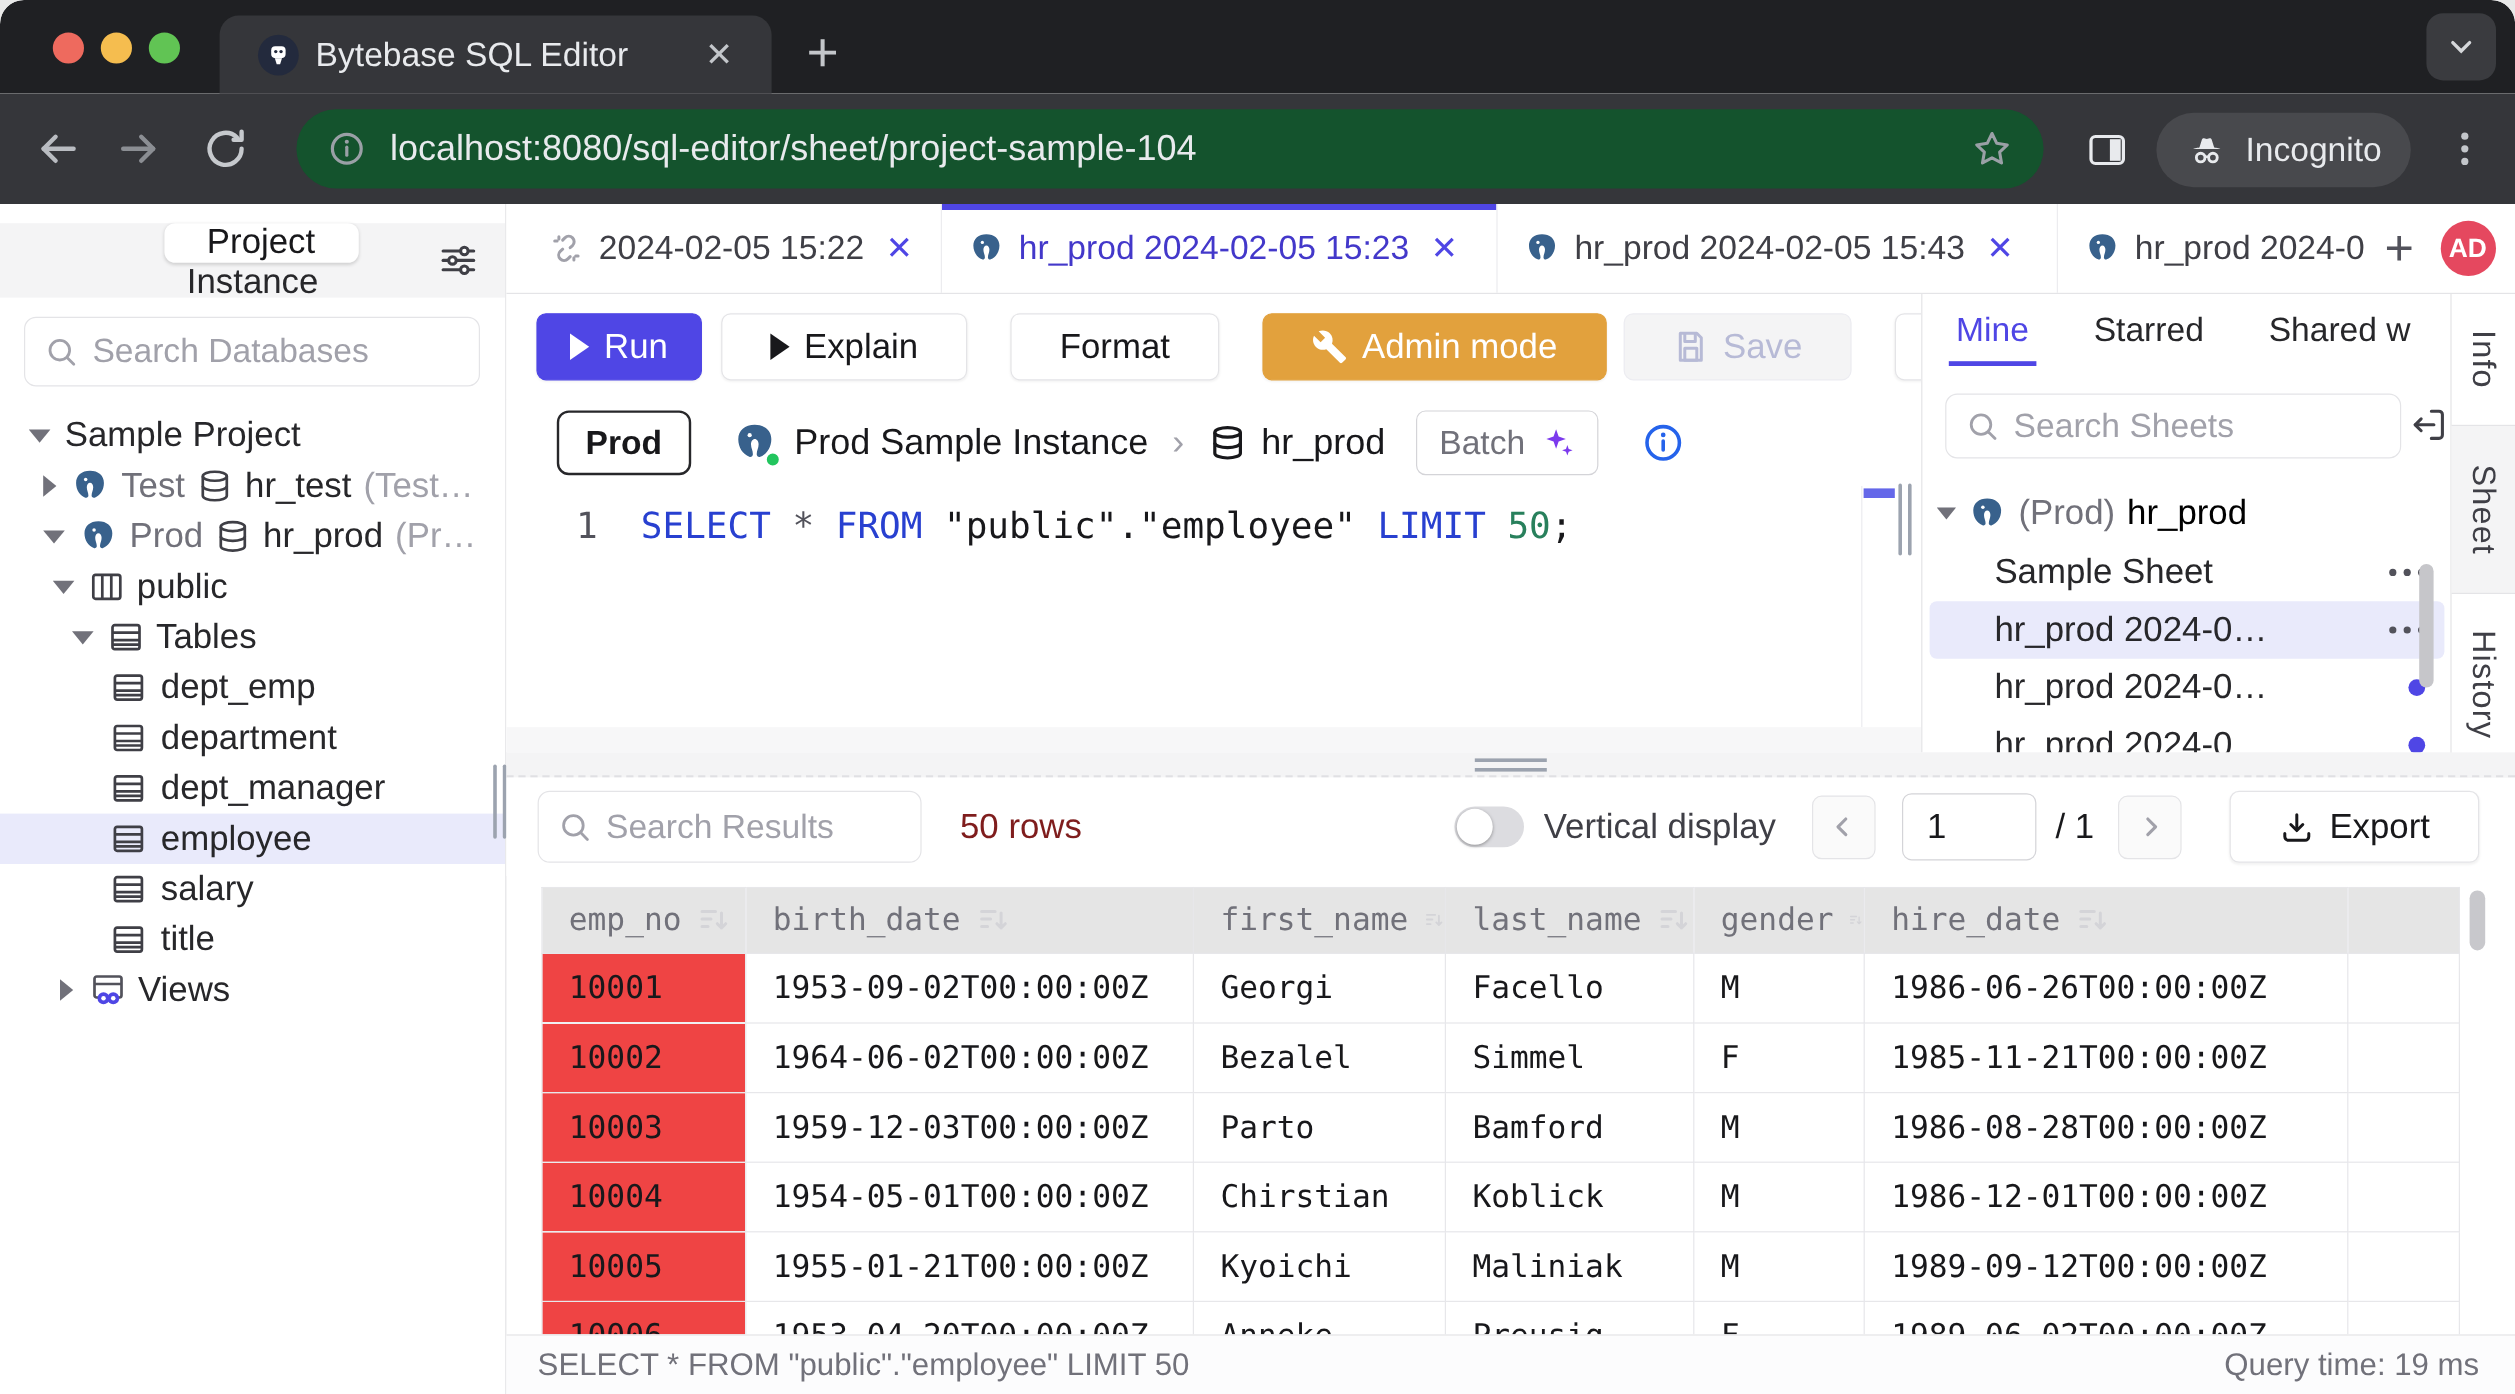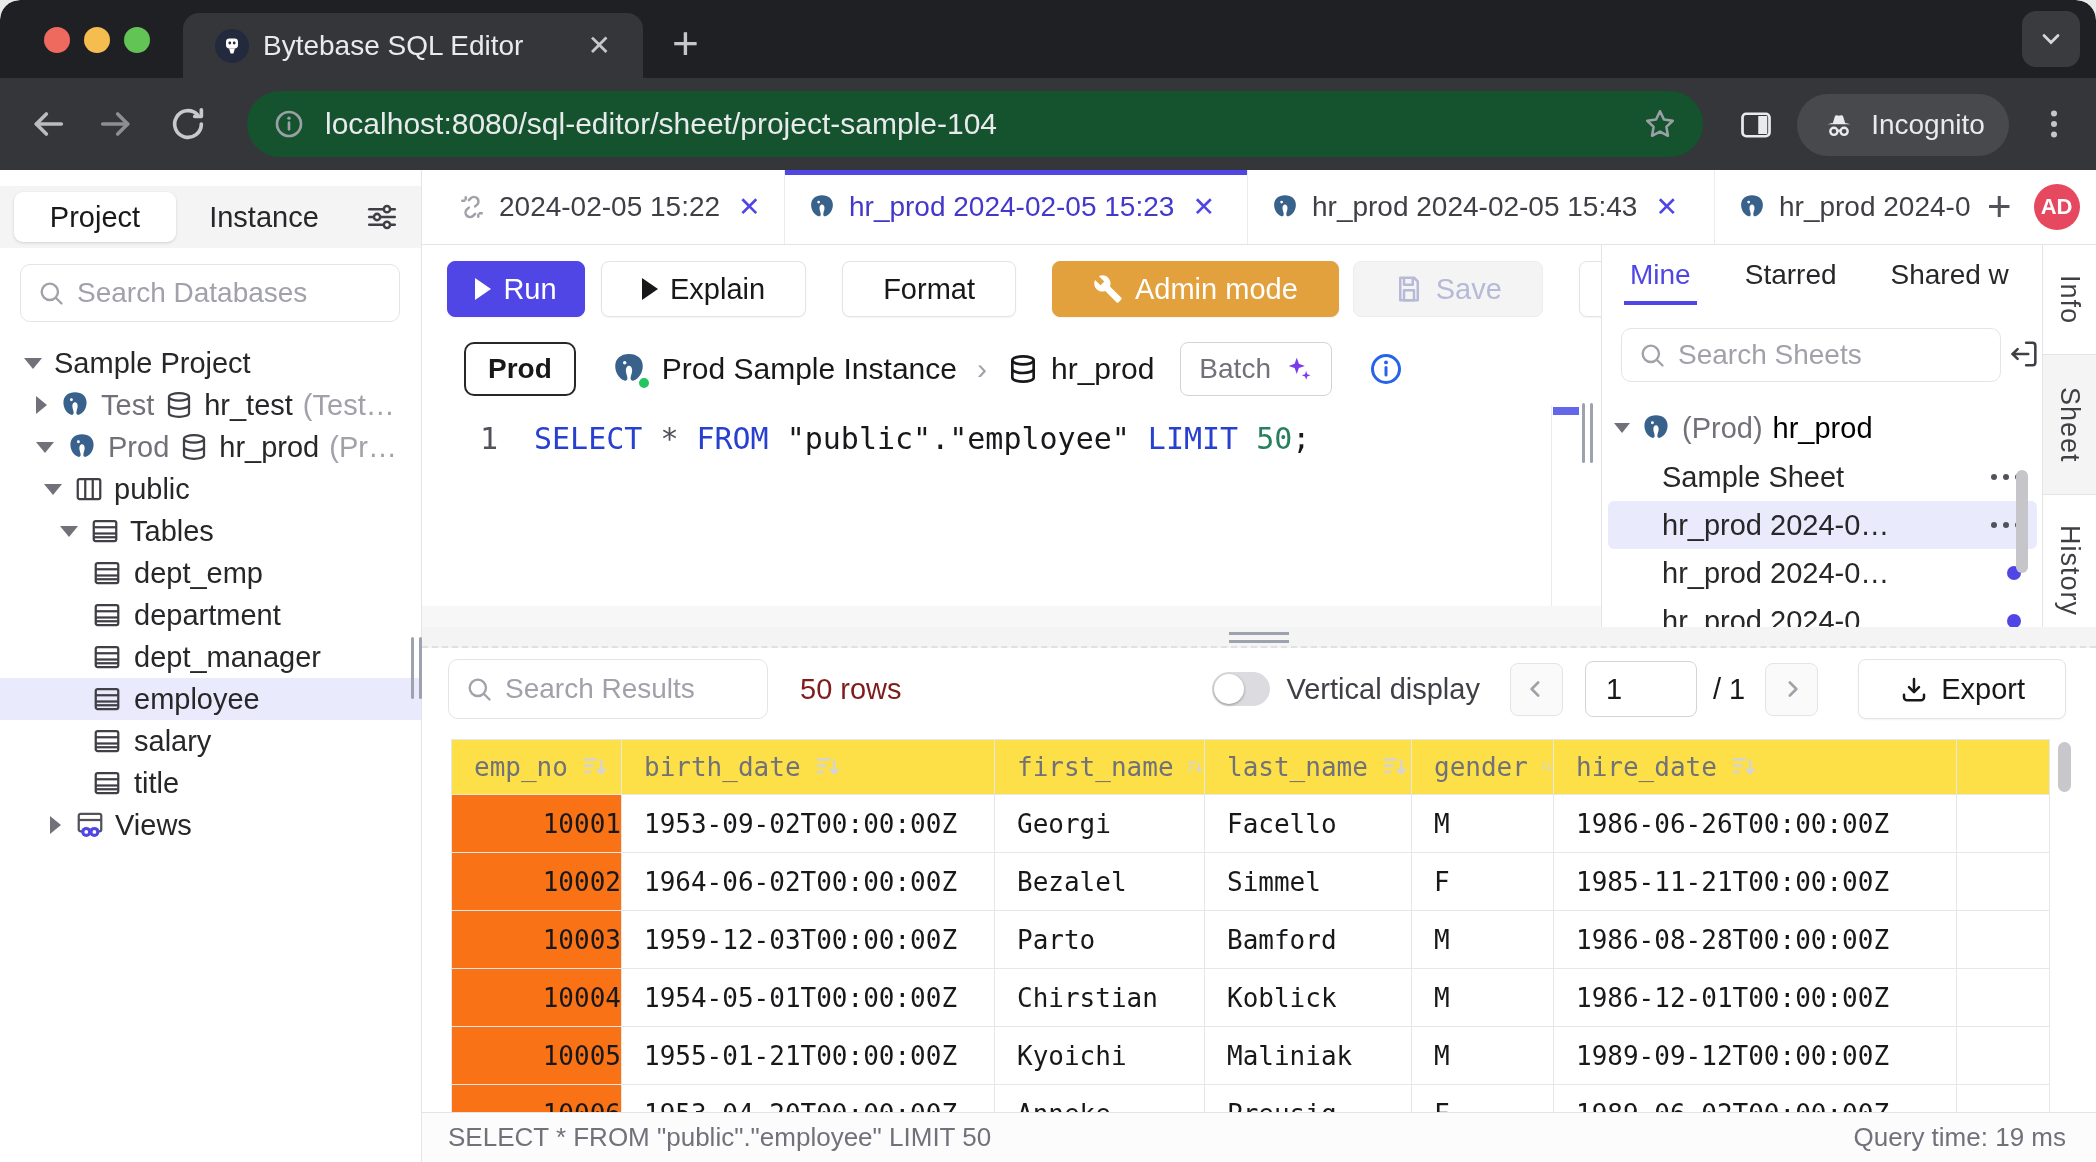--- a/index.html
+++ b/index.html
@@ -22,21 +22,21 @@
   .navico { position:absolute; top:26px; width:40px; height:40px; }
   .url-pill { position:absolute; left:247px; top:13px; width:1456px; height:66px; background:#14532d; border-radius:33px; display:flex; align-items:center; padding:0 26px; gap:20px; }
   .url-text { color:#e8eaed; font-size:30px; flex:1; white-space:nowrap; overflow:hidden; }
   .inc-chip { position:absolute; left:1797px; top:16px; width:212px; height:62px; background:#48494d; border-radius:31px; display:flex; align-items:center; justify-content:center; gap:14px; color:#e8eaed; font-size:28px; }
 
   
   .app { position:absolute; top:170px; left:0; right:0; bottom:0; background:#fff; }
 
   
   .sidebar { position:absolute; top:0; left:0; width:421px; bottom:0; background:#fff; overflow:hidden; }
-  .sb-header { position:absolute; top:16px; left:0; width:421px; height:62px; background:#f4f4f5; display:flex; align-items:center; }
+  .sb-header { position:absolute; top:16px; left:0; width:421px; height:62px; background:#f4f4f5; display:flex; align-items:center;flex-direction:column; }
   .sb-pill { margin-left:14px; width:162px; height:50px; background:#fff; border-radius:9px; box-shadow:0 1px 3px rgba(0,0,0,.15); display:flex; align-items:center; justify-content:center; font-size:29px; color:#18181b; }
   .sb-tab2 { width:176px; text-align:center; font-size:29px; color:#27272a; }
   .sb-sliders { position:absolute; right:22px; top:14px; width:34px; height:34px; }
   .search-box { position:absolute; display:flex; align-items:center; gap:12px; border:1px solid #e4e4e7; border-radius:10px; background:#fff; padding:0 16px; }
   .search-box svg { width:28px; height:28px; flex:none; }
   .search-box input { border:none; outline:none; font-size:28px; color:#27272a; width:100%; font-family:"Liberation Sans",sans-serif; background:transparent; }
   .search-box input::placeholder { color:#a1a1aa; }
   .sb-search { left:20px; top:94px; width:380px; height:58px; }
   .tree { position:absolute; top:172px; left:0; right:0; }
   .trow { height:42px; display:flex; align-items:center; font-size:29px; color:#27272a; white-space:nowrap; overflow:hidden; }
@@ -134,23 +134,23 @@
   .pg-btn { margin-left:30px; width:53px; height:53px; background:#fafafa; border:1px solid #e4e4e7; border-radius:8px; display:flex; align-items:center; justify-content:center; }
   .pg-btn.next { margin-left:20px; }
   .pg-input { margin-left:22px; width:112px; height:56px; border:1px solid #d4d4d8; border-radius:8px; font-size:29px; color:#18181b; padding-left:20px; font-family:"Liberation Sans",sans-serif; outline:none; }
   .pg-total { margin-left:16px; font-size:29px; color:#18181b; }
   .btn-export { margin-left:40px; height:60px; }
 
   
   .table-wrap { position:absolute; top:569px; left:29px; width:1600px; height:373px; overflow:hidden; }
   table.grid { border-collapse:collapse; table-layout:fixed; width:1598px; font-family:"DejaVu Sans Mono", monospace; }
   table.grid th, table.grid td { border:1px solid #e7e7ea; overflow:hidden; white-space:nowrap; text-align:left; padding:0 0 0 22px; font-weight:normal; }
-  table.grid thead th { height:55px; background:#fde047; color:#71717a; font-size:26px; }
+  table.grid thead th { height:55px; background:#e5e5e5; color:#71717a; font-size:26px; }
   table.grid td { height:58px; color:#18181b; font-size:26px; background:#fff; }
-  table.grid td.first { background:#f97316;text-align:right; }
+  table.grid td.first { background:#ef4444; }
   .th-inner { display:flex; align-items:center; gap:12px; }
   .res-vscroll { position:absolute; left:1636px; top:572px; width:13px; height:50px; background:#c8c8cc; border-radius:7px; }
 
   
   .statusbar { position:absolute; left:0; right:0; top:942px; height:50px; border-top:1px solid #e4e4e7; background:#fcfcfd; display:flex; align-items:center; padding:0 30px 0 26px; font-size:26px; color:#71717a; }
   .statusbar .right { margin-left:auto; }
 </style>
 </head>
 <body>
 

